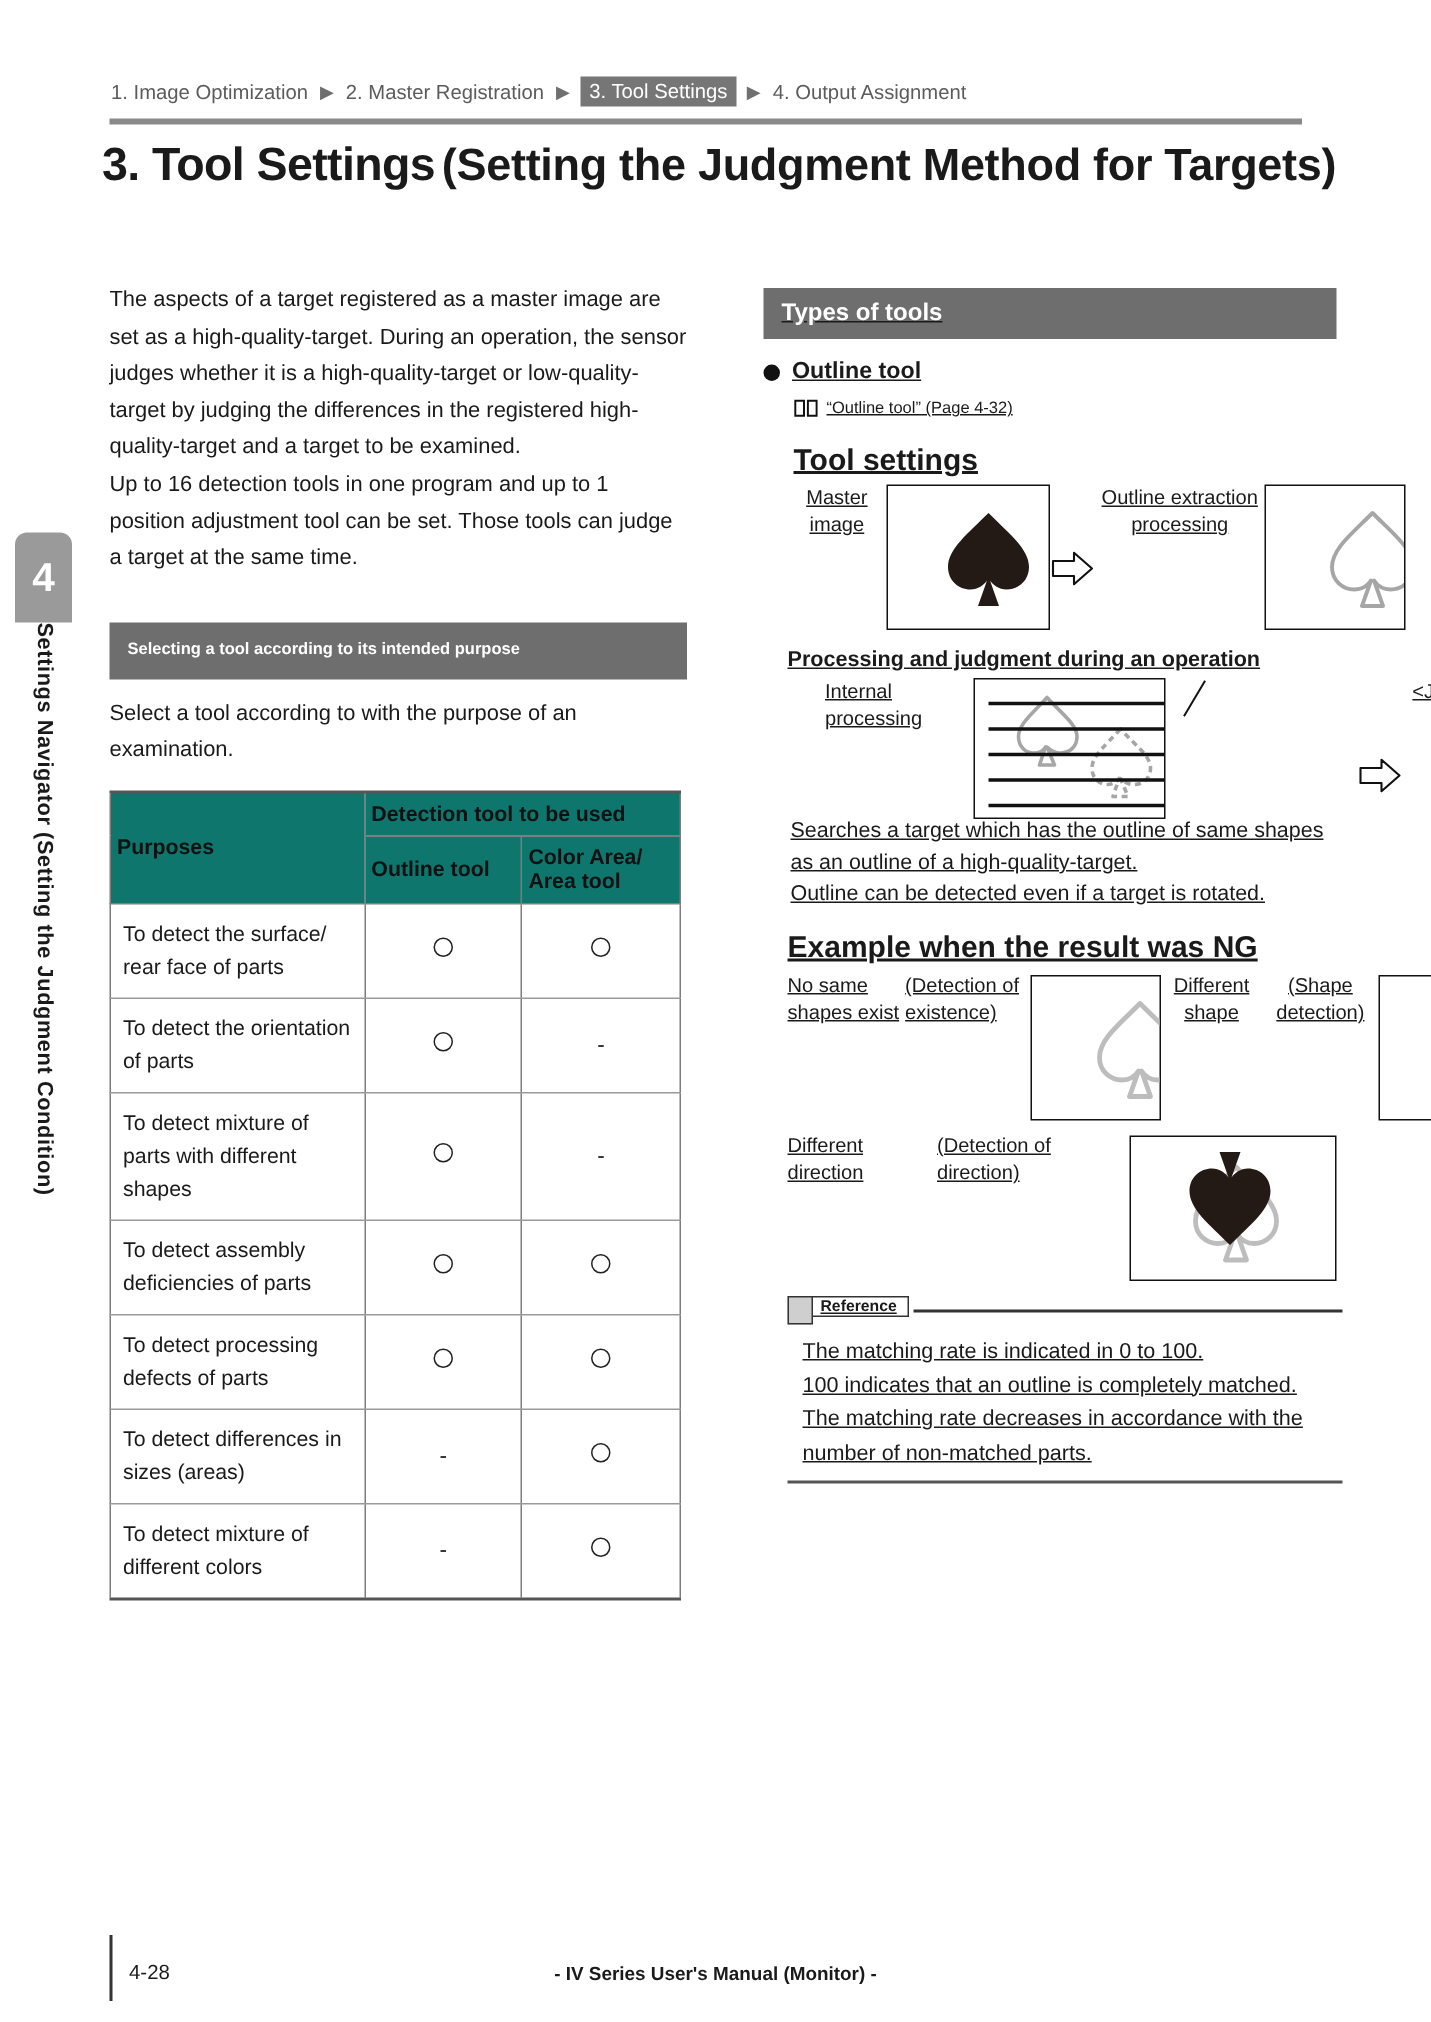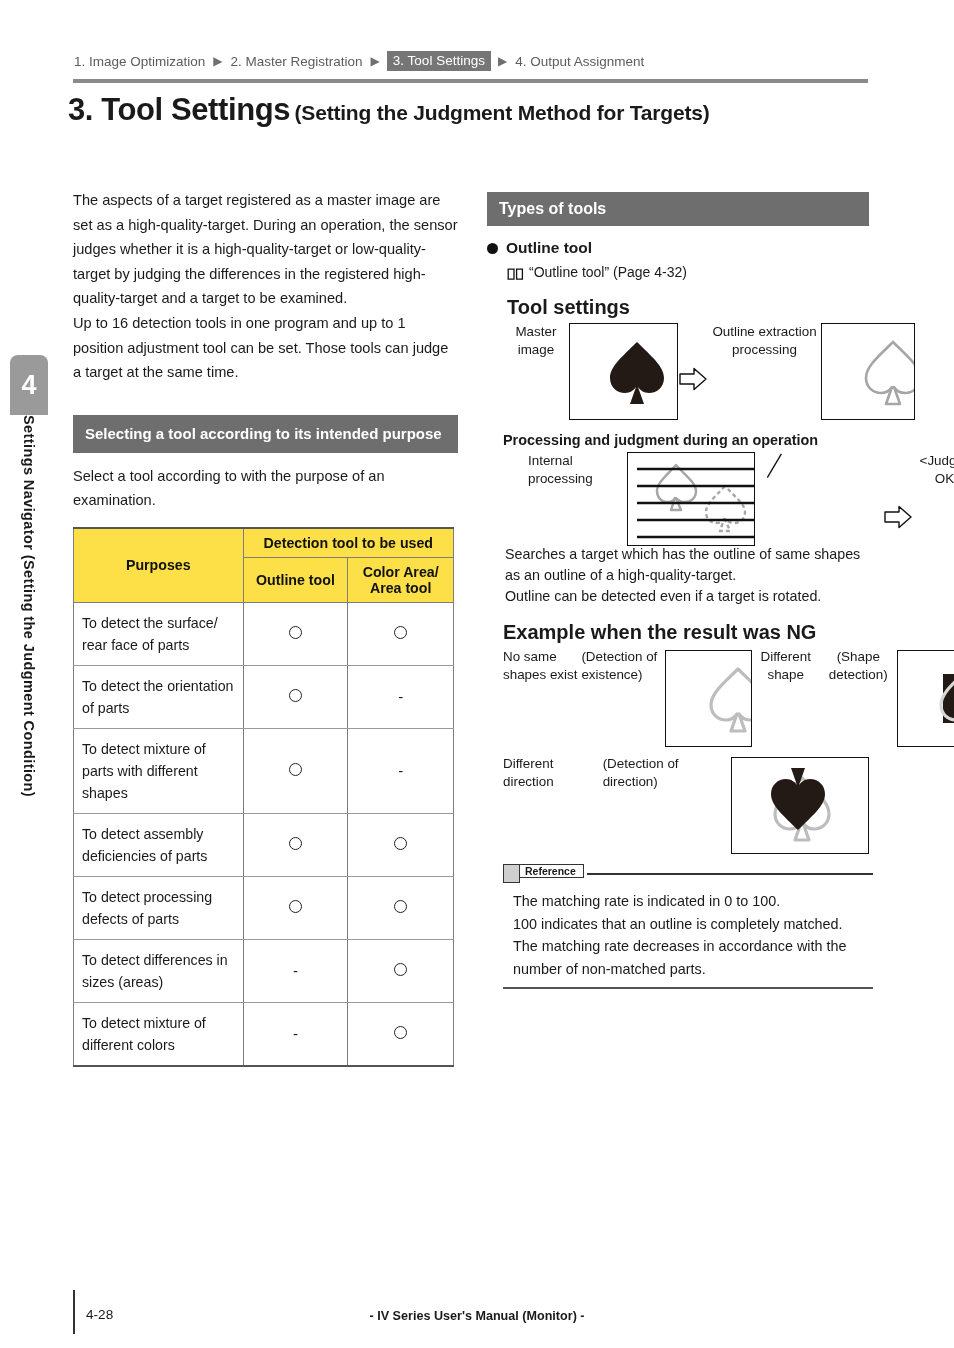--- a/index.html
+++ b/index.html
@@ -56,52 +56,52 @@
     width: 795px; height: 4px; background: #8a8a8a;
   }
 
   
   .page-title {
     position: absolute; left: 68px; top: 92px;
     width: 820px;
     white-space: nowrap;
   }
   .page-title .t-main { font-size: 31px; font-weight: bold; letter-spacing: -0.4px; }
-  .page-title .t-sub  { font-size: 21px; font-weight: bold; letter-spacing: -0.2px; }
+  .page-title .t-sub  { font-size: 30px; font-weight: bold; letter-spacing: -0.2px; }
 
   
   .col-left  { position: absolute; left: 73px;  top: 188px; width: 385px; }
-  .col-right { position: absolute; left: 487px; top: 192px; width: 382px; }
+  .col-right { position: absolute; left: 509px; top: 192px; width: 382px; text-decoration: underline; }
 
   p.body {
     font-size: 14.6px; line-height: 24.6px; color: #1a1a1a;
   }
 
   
   .sec-head {
     background: #6e6e6e; color: #ffffff;
-    font-size: 15px; font-weight: bold;
+    font-size: 11px; font-weight: bold;
     padding: 7px 12px 8px 12px;
     line-height: 23px;
   }
   .sec-head.small { font-size: 16px; padding: 5px 12px 6px 12px; }
 
   
   table.purpose {
     border-collapse: collapse; width: 381px; margin-top: 14px;
     font-size: 14.2px;
   }
   table.purpose th, table.purpose td {
     border-left: 1px solid #7d7d7d;
     border-right: 1px solid #7d7d7d;
     border-bottom: 1px solid #9a9a9a;
   }
   table.purpose thead th {
-    background: #fde047; font-weight: bold; color: #111;
-    text-align: center; padding: 6px 4px;
+    background: #0f766e; font-weight: bold; color: #111;
+    text-align: left; padding: 6px 4px;
     border-bottom: 1px solid #7d7d7d;
   }
   table.purpose thead tr:first-child th { border-top: 2px solid #555; }
   table.purpose .th-purposes { width: 170px; }
   table.purpose .th-outline  { width: 105px; }
   table.purpose .th-color    { width: 106px; }
   table.purpose tbody td {
     padding: 9px 8px; line-height: 22px; vertical-align: middle;
   }
   table.purpose tbody td.mark {
@@ -115,21 +115,21 @@
   .bullet-head {
     display: flex; align-items: center; gap: 8px;
     margin-top: 13px; margin-bottom: 4px;
   }
   .bullet-dot {
     width: 11px; height: 11px; border-radius: 50%; background: #111;
     flex: none;
   }
   .bullet-head .label { font-size: 15.5px; font-weight: bold; }
   .indent { padding-left: 20px; }
-  .xref { display: flex; align-items: flex-start; gap: 5px; font-size: 14px;
+  .xref { display: flex; align-items: flex-start; gap: 5px; font-size: 11px;
           line-height: 23px; margin-top: 1px; }
   .sub-head { font-size: 20px; font-weight: bold; margin-top: 8px; }
   .sub-head.wide { font-size: 14.4px; }
 
   
   .fig-row { display: flex; align-items: flex-end; margin-top: 4px; }
   .fig-cell { display: flex; flex-direction: row; }
   .fig-cap { font-size: 13.4px; line-height: 18px; text-align: center; }
   .fig-cap.left { text-align: left; }
   .fig-box {

